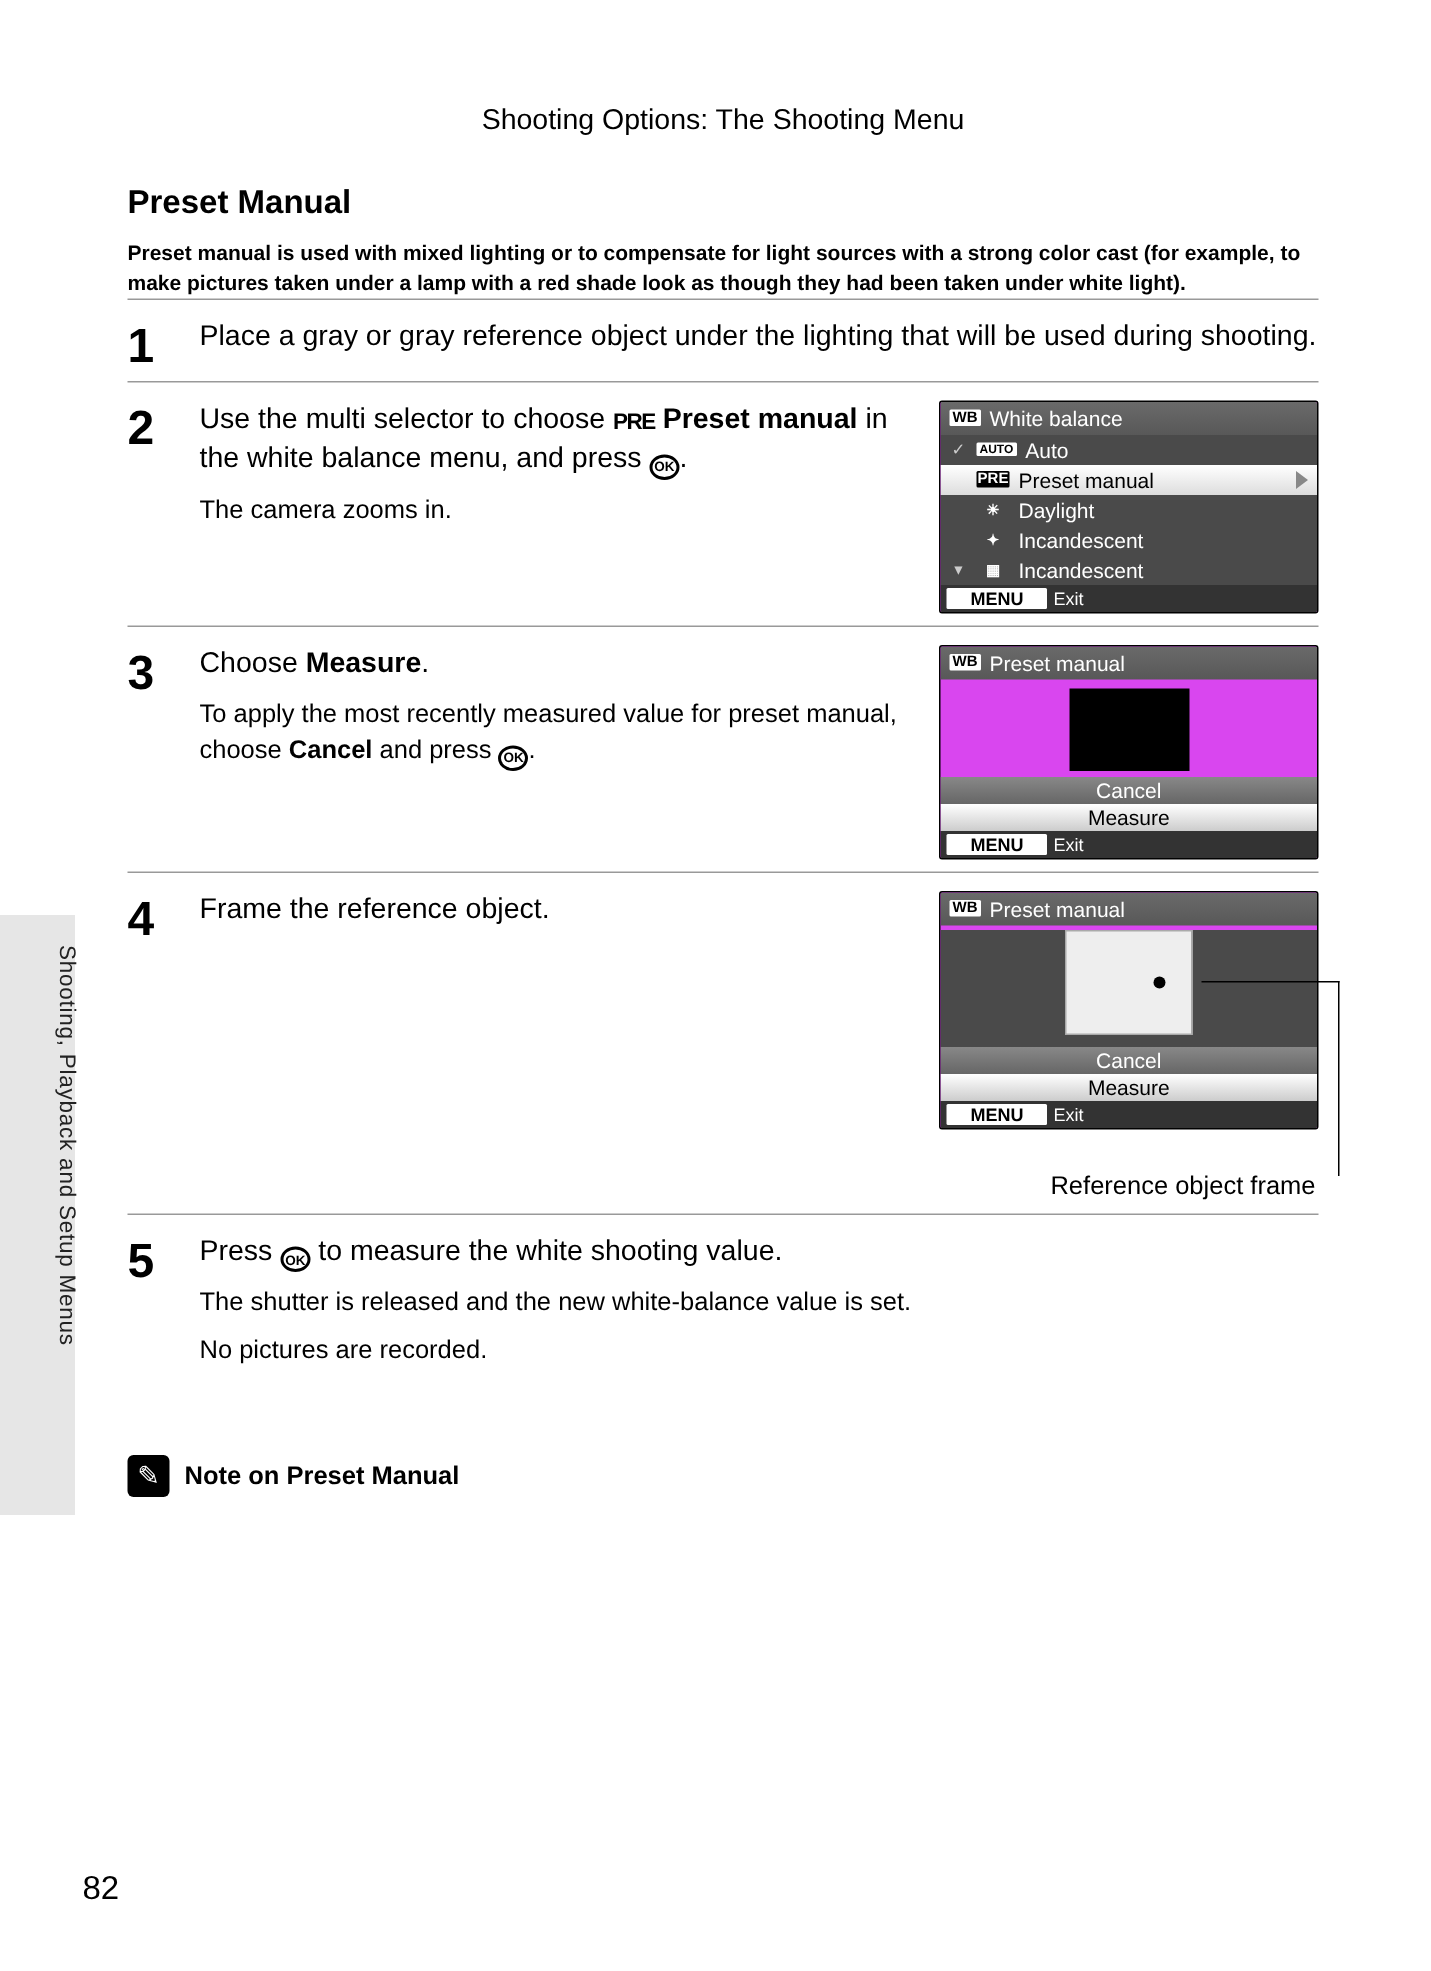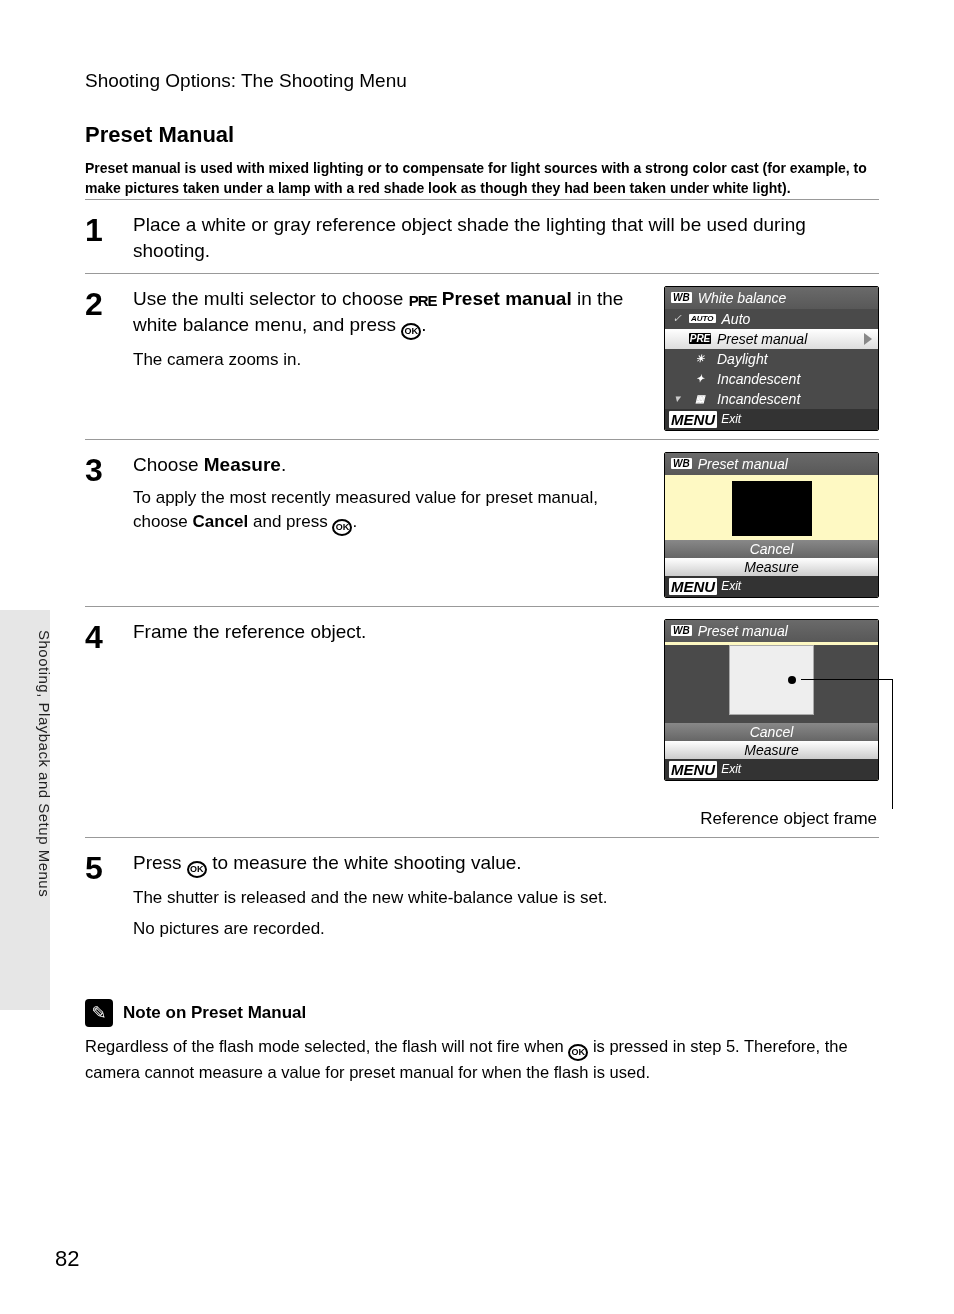--- a/index.html
+++ b/index.html
@@ -37,20 +37,21 @@
   }
   .pagenum {
     position: absolute;
     left: 55px;
     bottom: 42px;
     font-size: 22px;
   }
   .chapter {
     font-size: 19px;
     margin: 10px 0 30px 25px;
+    text-align: center;
   }
   .content { margin-left: 25px; }
   h2.section {
     font-size: 22px;
     font-weight: bold;
     margin: 20px 0 10px 0;
   }
   .intro {
     font-size: 14px;
     line-height: 1.45;
@@ -68,28 +69,27 @@
     font-weight: bold;
     width: 30px;
     flex: 0 0 30px;
     line-height: 1;
     padding-top: 2px;
   }
   .step-body { flex: 1; font-size: 19px; line-height: 1.4; }
   .step-sub { font-size: 17px; margin-top: 8px; }
   .screen-col { flex: 0 0 215px; }
   .screen {
-    width: 215px;
-    background: #fef9c3;
+    width: 253px;
+    background: #d946ef;
     border: 1px solid #000;
     border-radius: 2px;
     font-size: 14px;
     color: #fff;
     overflow: hidden;
-    font-style: italic;
   }
   .sc-title {
     display: flex;
     align-items: center;
     gap: 6px;
     background: linear-gradient(#6a6a6a,#585858);
     padding: 3px 6px;
   }
   .wb-chip {
     background: #fff;
@@ -110,21 +110,21 @@
   .sc-item.sel {
     background: linear-gradient(#fff,#ddd);
     color: #000;
   }
   .sc-icon { width: 22px; display:flex; justify-content:center; font-weight:bold; font-size:10px; }
   .sc-item.sel .sc-icon { background:#000; color:#fff; padding:0 2px; border-radius:1px;}
   .sc-foot {
     display:flex; align-items:center; gap:4px;
     background:#333; padding:2px 4px; font-size:12px;
   }
-  .menu-chip { background:#fff; color:#000; font-size:15px; font-weight:bold; padding:0 2px; border-radius:1px;}
+  .menu-chip { background:#fff; color:#000; font-size:12px; font-weight:bold; padding:0 16px; border-radius:1px;}
   .preview-box {
     width: 80px; height: 55px;
     background: #000;
     margin: 6px auto 4px auto;
   }
   .preview-box.white { background:#eee; border:1px solid #aaa; width:85px; height:70px; position:relative;}
   .measure-row {
     text-align:center;
     padding:1px 0;
   }
@@ -187,21 +187,21 @@
   <div class="pagenum">82</div>
 
   <div class="chapter">Shooting Options: The Shooting Menu</div>
 
   <div class="content">
     <h2 class="section">Preset Manual</h2>
     <div class="intro">Preset manual is used with mixed lighting or to compensate for light sources with a strong color cast (for example, to make pictures taken under a lamp with a red shade look as though they had been taken under white light).</div>
 
     <div class="step-row">
       <div class="step-num">1</div>
-      <div class="step-body">Place a white or gray reference object shade the lighting that will be used during shooting.</div>
+      <div class="step-body">Place a gray or gray reference object under the lighting that will be used during shooting.</div>
     </div>
 
     <div class="step-row">
       <div class="step-num">2</div>
       <div class="step-body">
         <span>Use the multi selector to choose </span>
         <span class="pre-icon">PRE</span>
         <b>Preset manual</b><span> in the white balance menu, and press </span><span class="inline-icon ok-icon">OK</span><span>.</span>
         <div class="step-sub">The camera zooms in.</div>
       </div>
@@ -305,18 +305,15 @@
         <span>Press </span><span class="inline-icon ok-icon">OK</span><span> to measure the white shooting value.</span>
         <div class="step-sub">The shutter is released and the new white-balance value is set.</div>
         <div class="step-sub">No pictures are recorded.</div>
       </div>
     </div>
 
     <div class="note-row">
       <div class="note-icon">✎</div>
       <div class="note-title">Note on Preset Manual</div>
     </div>
-    <div class="note-body">
-      <span>Regardless of the flash mode selected, the flash will not fire when </span><span class="inline-icon ok-icon">OK</span><span> is pressed in step 5. Therefore, the camera cannot measure a value for preset manual for when the flash is used.</span>
-    </div>
 
   </div>
 </div>
 
 </body></html>

